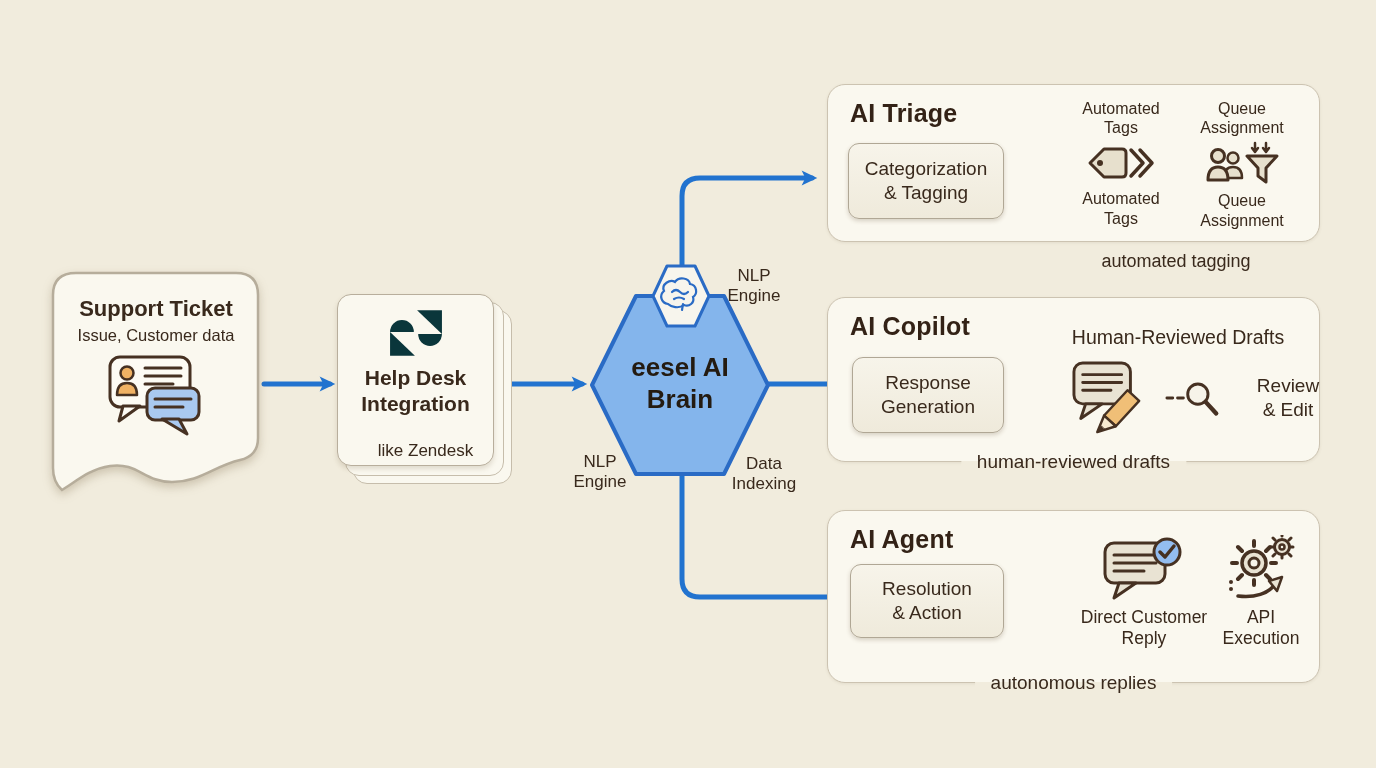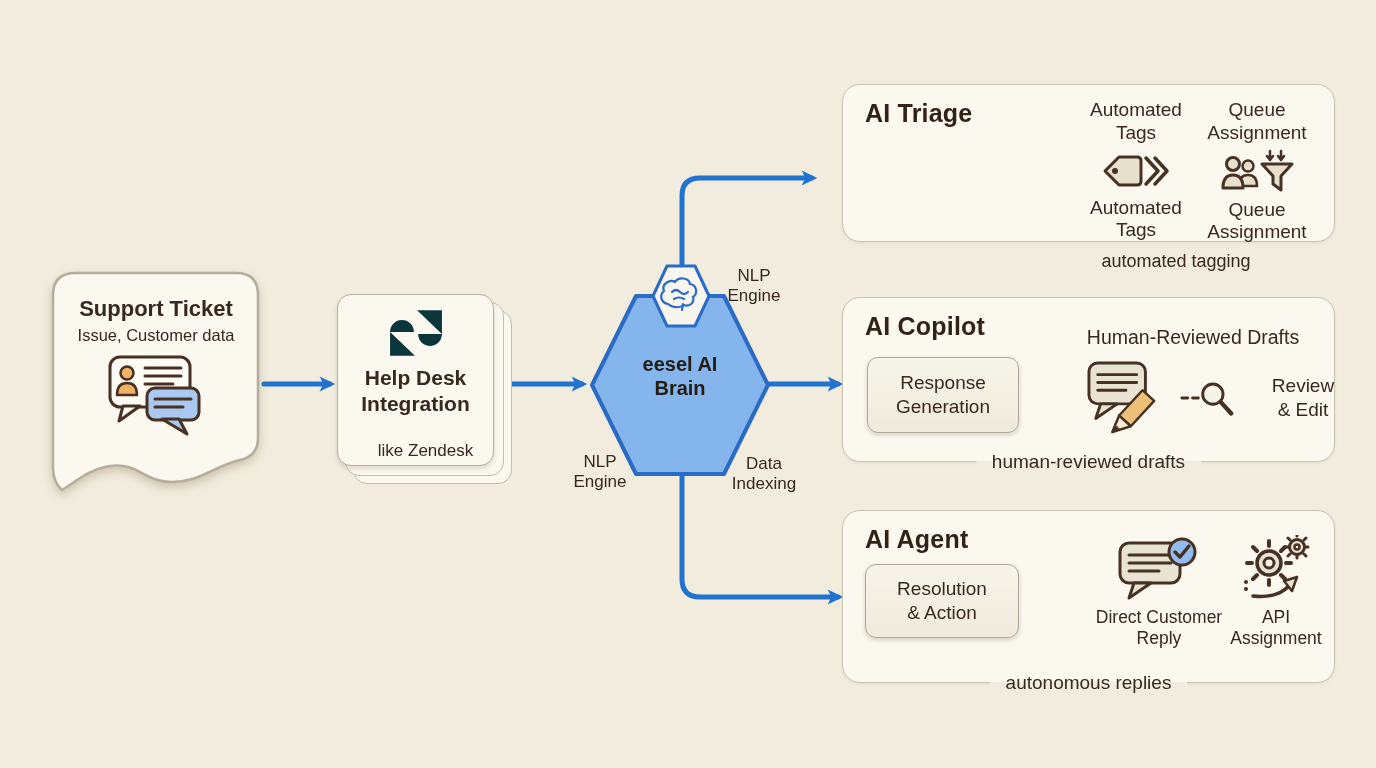--- a/index.html
+++ b/index.html
@@ -25,32 +25,32 @@
   .hd .layer{position:absolute;width:100%;height:100%;background:var(--box-bg);border:1.5px solid #c6bdab;border-radius:14px;}
   .hd .l2{left:16px;top:16px;}
   .hd .l1{left:8px;top:8px;}
   .hd .card{position:absolute;inset:0;background:var(--box-bg);border:1.5px solid #b8ae9c;border-radius:14px;
     box-shadow:0 3px 5px rgba(110,90,55,.18);display:flex;flex-direction:column;align-items:center;padding-top:14px;box-sizing:border-box;}
   .hd-title{margin-top:8px;font-size:21px;font-weight:bold;text-align:center;line-height:1.25;}
   .hd-sub{margin-top:23px;font-size:17px;padding-left:20px;}
 
   
   .hex-title{position:absolute;left:592px;top:352px;width:176px;text-align:center;
-    font-size:20px;font-weight:bold;line-height:1.22;color:#241b11;}
+    font-size:26px;font-weight:bold;line-height:1.22;color:#241b11;}
   .hex-label{position:absolute;font-size:17px;line-height:1.2;text-align:center;}
 
   
   .panel{position:absolute;background:var(--box-bg);border:1.5px solid var(--box-border);
-    border-radius:18px;box-shadow:0 1px 3px rgba(110,90,55,.10);box-sizing:border-box;margin-left:15px;}
+    border-radius:18px;box-shadow:0 1px 3px rgba(110,90,55,.10);box-sizing:border-box;}
   .panel h2{position:absolute;left:22px;top:14px;margin:0;font-size:25px;color:#332216;letter-spacing:.2px;}
   .process{position:absolute;display:flex;align-items:center;justify-content:center;text-align:center;
     background:linear-gradient(#f7f4ea,#efeadb);border:1.5px solid var(--inner-border);border-radius:11px;
     box-shadow:0 2px 4px rgba(90,70,40,.22);font-size:19px;line-height:1.28;white-space:pre-line;box-sizing:border-box;}
   .col{position:absolute;display:flex;flex-direction:column;align-items:center;text-align:center;
-    font-size:19px;line-height:1.2;white-space:pre-line;gap:4px;}
+    font-size:16px;line-height:1.2;white-space:pre-line;gap:4px;}
   .legend{position:absolute;left:50%;bottom:-13px;transform:translateX(-50%);padding:1px 16px;font-size:19px;
     white-space:nowrap;background:linear-gradient(var(--box-bg) 0 46%,var(--bg) 46% 100%);}
   .caption-below{position:absolute;font-size:18px;text-align:center;}
 
   #p-triage{left:827px;top:84px;width:493px;height:158px;}
   #p-copilot{left:827px;top:297px;width:493px;height:165px;}
   #p-agent{left:827px;top:510px;width:493px;height:173px;}
 
   .proc-triage{left:20px;top:58px;width:156px;height:76px;}
   .proc-copilot{left:24px;top:59px;width:152px;height:76px;}
@@ -138,20 +138,22 @@
 Brain</div>
   <div class="hex-label pre" style="left:712px;top:266px;width:84px;">NLP
 Engine</div>
   <div class="hex-label pre" style="left:556px;top:452px;width:88px;">NLP
 Engine</div>
   <div class="hex-label pre" style="left:716px;top:454px;width:96px;">Data
 Indexing</div>
 
   <section class="panel" id="p-triage">
     <h2>AI Triage</h2>
+    <div class="process proc-triage pre">Categorization
+&amp; Tagging</div>
     <div class="col tags-col">
       <div class="pre">Automated
 Tags</div>
       <svg width="68" height="44" viewBox="0 0 68 44">
         <g stroke="#463122" stroke-linejoin="round" stroke-linecap="round" fill="none">
           <path d="M3,22 L17,8 H35 Q39,8 39,12 V32 Q39,36 35,36 H17 Z" fill="#e7e0cd" stroke-width="3"></path>
           <circle cx="13" cy="22" r="3" fill="#463122" stroke="none"></circle>
           <path d="M44,9 L56,22 L44,35" stroke-width="3.5"></path>
           <path d="M53,9 L65,22 L53,35" stroke-width="3.5"></path>
         </g>
@@ -238,18 +240,18 @@
           </g>
           <circle cx="58" cy="12" r="7.5" fill="#e9e3d3" stroke-width="3"></circle>
           <circle cx="58" cy="12" r="2.5" fill="#f6f3e9" stroke-width="2.5"></circle>
           <circle cx="7" cy="47" r="2" fill="#463122" stroke="none"></circle>
           <circle cx="7" cy="54" r="2" fill="#463122" stroke="none"></circle>
           <path d="M14,61 C30,63 45,59 52,48" stroke-width="3.5"></path>
           <path d="M58,42 L45,46 L53,56 Z" fill="#e9e3d3" stroke-width="2.5" stroke-linejoin="round"></path>
         </g>
       </svg>
       <div class="pre">API
-Assignment</div>
+Execution</div>
     </div>
     <div class="legend">autonomous replies</div>
   </section>
 
 </div>
 
 </body></html>

